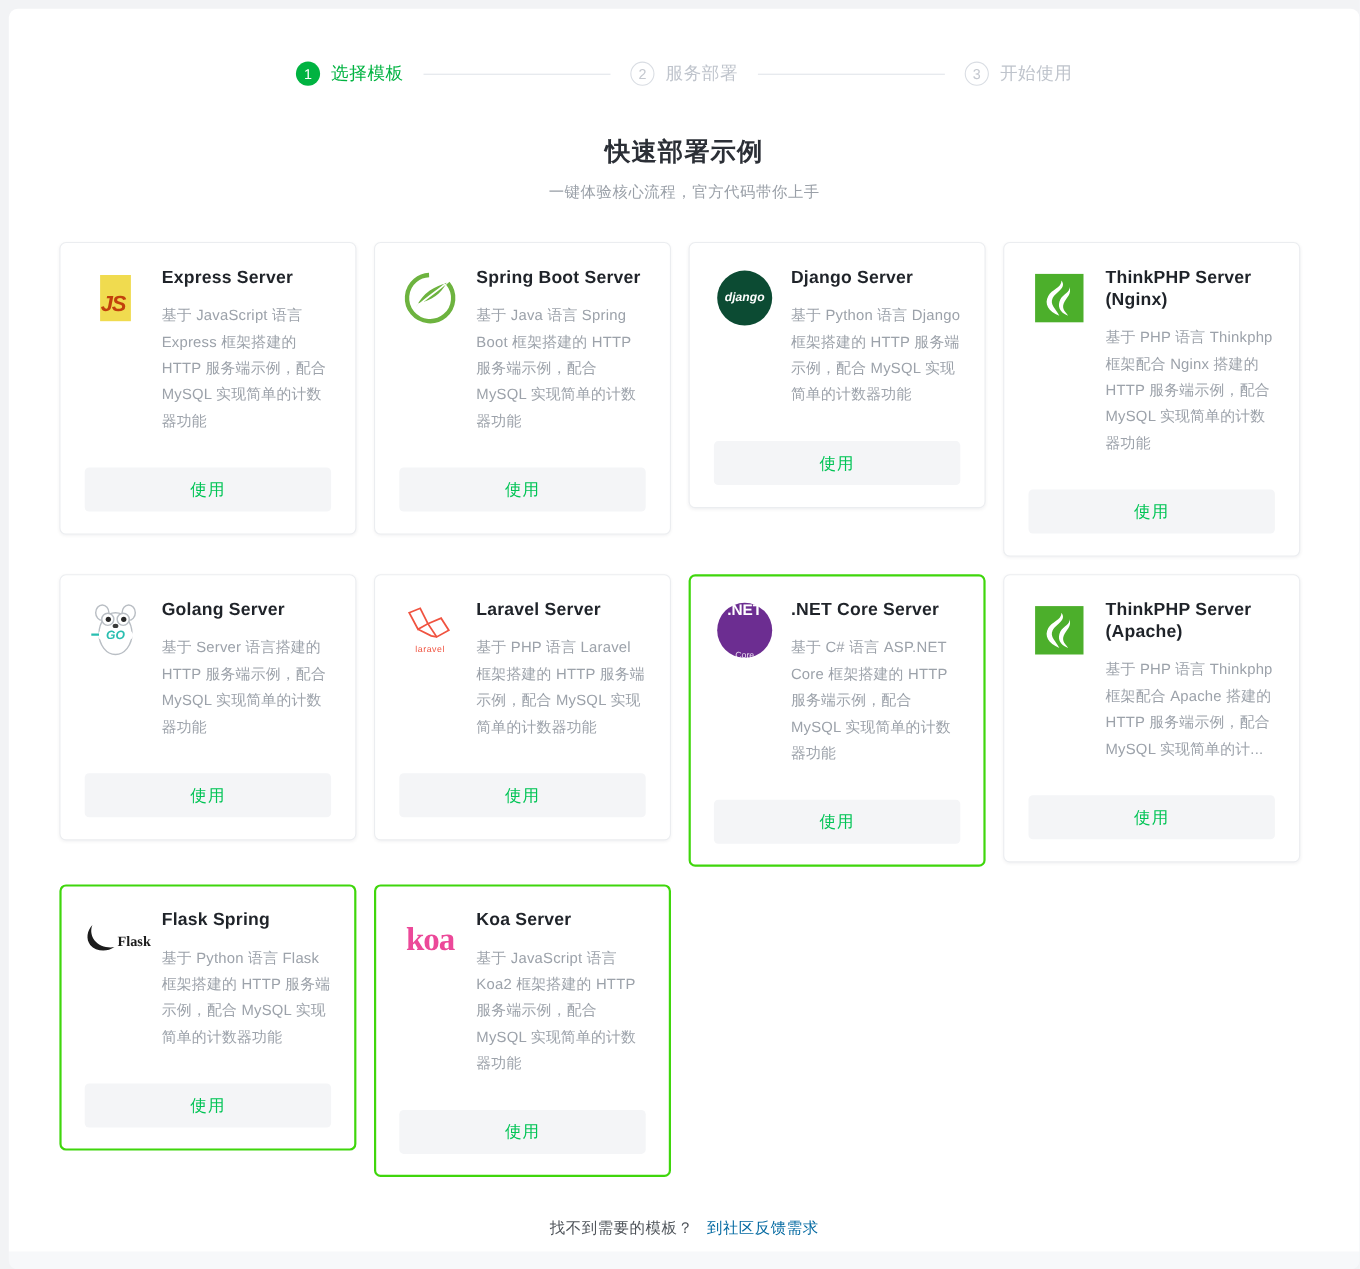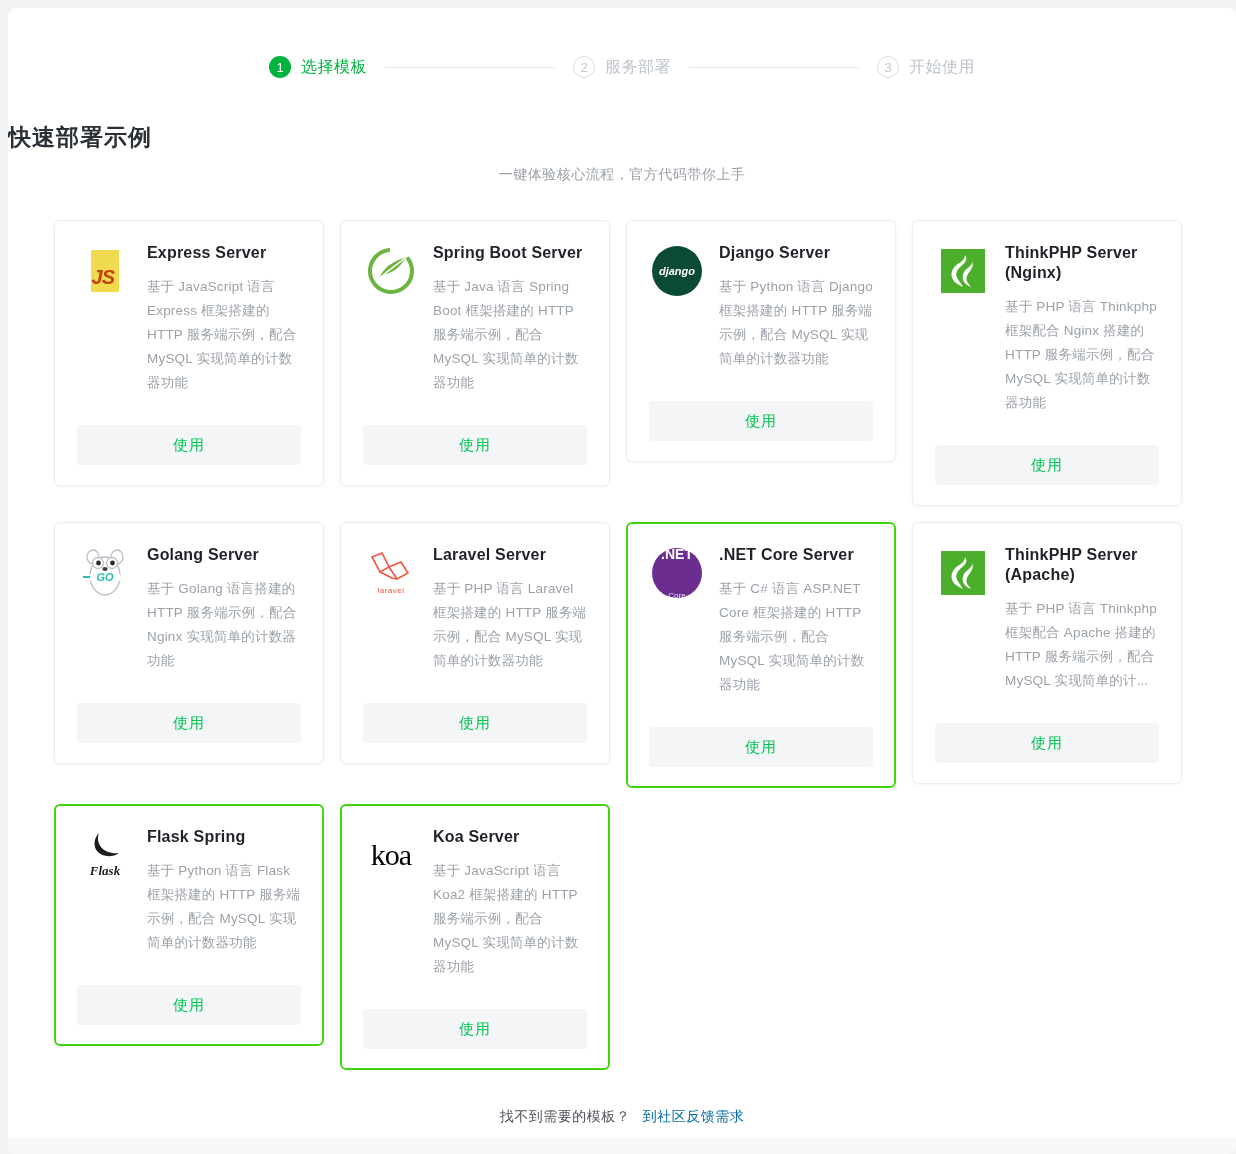--- a/index.html
+++ b/index.html
@@ -62,21 +62,21 @@
   .step-label.idle { color: #bfc4cc; }
   .step-line {
     width: 170px;
     height: 1px;
     background: #e2e5ea;
     margin: 0 18px;
   }
 
   
   .page-title {
-    text-align: left;
+    text-align: center;
     font-size: 23px;
     font-weight: bold;
     color: #2b2f36;
     margin-top: 44px;
     letter-spacing: 1px;
   }
   .page-subtitle {
     text-align: center;
     font-size: 14px;
     color: #9aa0a8;
@@ -192,38 +192,38 @@
     flex-direction: column;
     align-items: center;
     justify-content: center;
     line-height: 1;
     gap: 29px;
   }
   .logo-net .net-main { font-size: 14px; font-weight: bold; }
   .logo-net .net-sub { font-size: 8px; margin-top: 2px; opacity: .85; }
   .logo-flask {
     display: flex;
-    flex-direction: column;
+    flex-direction: row;
     align-items: center;
     justify-content: center;
     color: #1c1c1c;
-    font-style: italic;
   }
   .logo-flask .flask-word {
     font-family: "Liberation Serif", "DejaVu Serif", serif;
     font-size: 13px;
     font-weight: bold;
     margin-top: 1px;
   }
   .logo-koa {
     font-family: "Liberation Serif", "DejaVu Serif", serif;
     font-size: 30px;
-    color: #000000;
+    color: #ec4899;
     letter-spacing: -1px;
     line-height: 1;
+    font-weight: bold;
   }
   .logo-laravel {
     display: flex;
     flex-direction: column;
     align-items: center;
     justify-content: center;
   }
   .logo-laravel .lara-word {
     font-size: 8px;
     color: #f05340;
@@ -345,21 +345,21 @@
                 <circle cx="19.5" cy="15" r="2.4" fill="#2a2a2a"></circle>
                 <circle cx="33.5" cy="15" r="2.4" fill="#2a2a2a"></circle>
                 <ellipse cx="26" cy="21" rx="2.6" ry="2" fill="#3a3a3a"></ellipse>
                 <rect x="10" y="25" width="32" height="9" rx="4.5" fill="#ffffff"></rect>
                 <text x="26" y="33" font-size="11" font-weight="bold" font-style="italic" fill="#29beb0" text-anchor="middle" font-family="Liberation Sans, sans-serif">GO</text>
                 <line x1="4" y1="29" x2="11" y2="29" stroke="#29beb0" stroke-width="2"></line>
               </svg>
             </div>
             <div class="card-body">
               <div class="card-title">Golang Server</div>
-              <div class="card-desc">基于 Golang 语言搭建的 HTTP 服务端示例，配合 Nginx 实现简单的计数器功能</div>
+              <div class="card-desc">基于 Server 语言搭建的 HTTP 服务端示例，配合 MySQL 实现简单的计数器功能</div>
             </div>
           </div>
           <div class="card-spacer"></div>
           <button class="use-btn">使用</button>
         </div>
         <div class="card">
           <div class="card-top">
             <div class="logo-wrap">
               <div class="logo-laravel">
                 <svg width="46" height="34" viewBox="0 0 46 34">

